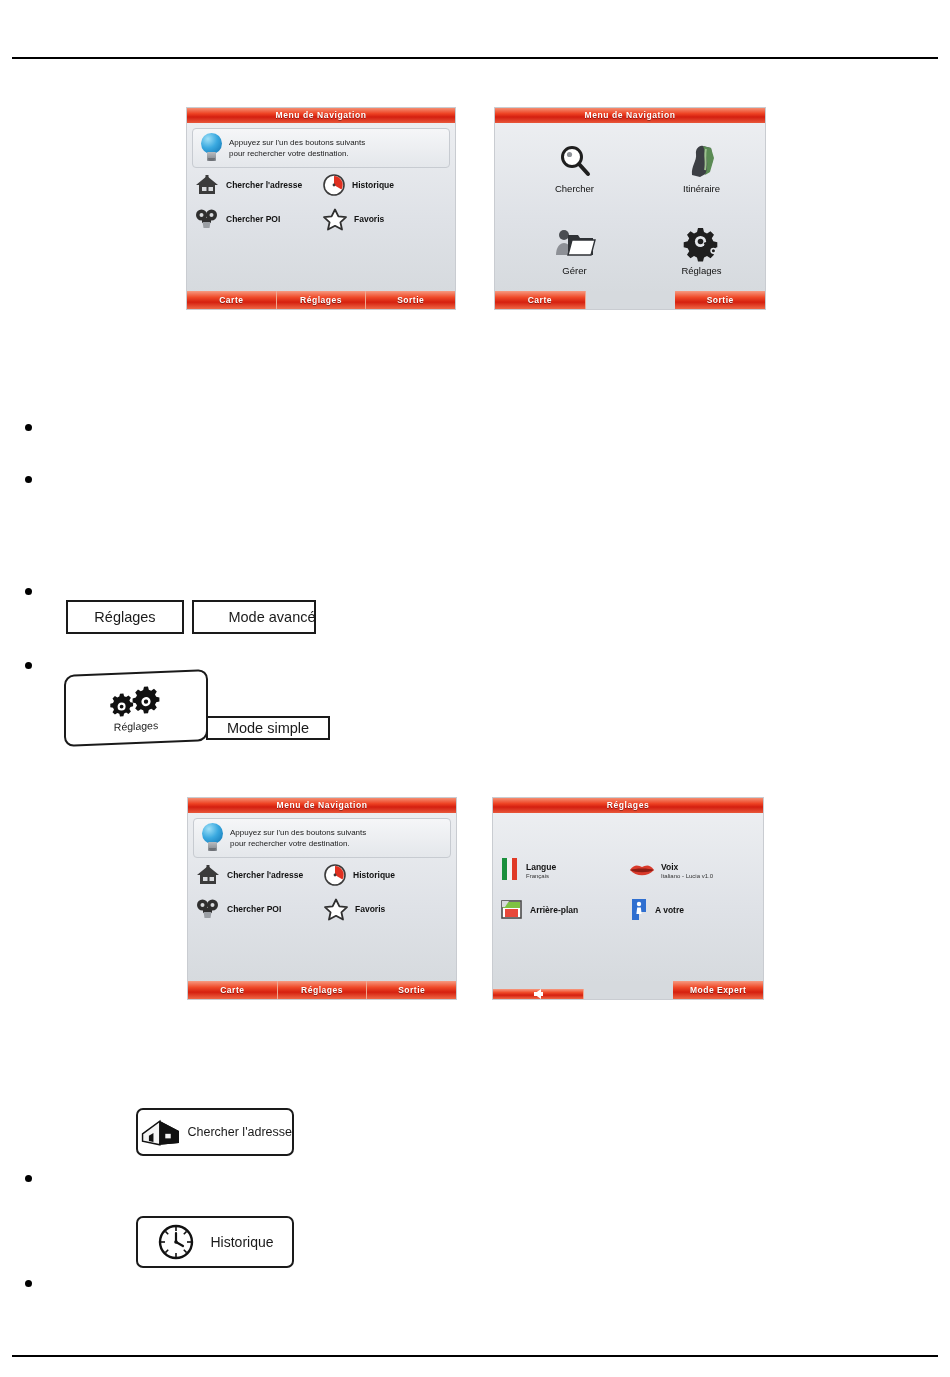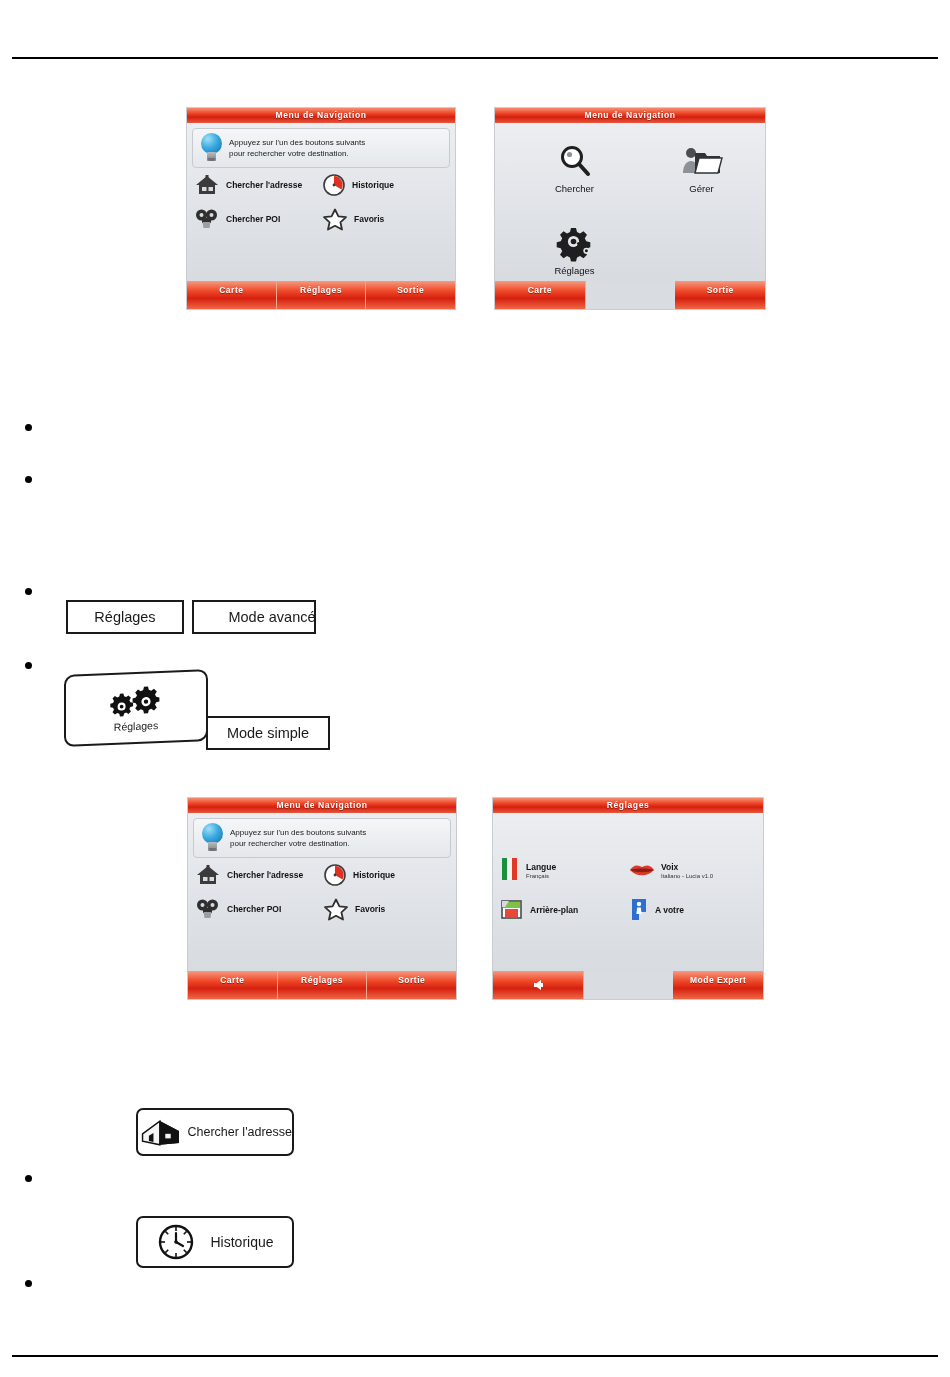--- a/index.html
+++ b/index.html
@@ -156,23 +156,24 @@
   .icon-cell .ilabel {
     font-size: 9.5px;
     color: #101010;
     margin-top: 1px;
   }
 
   
   .dev-foot {
     position: absolute;
     left: 0; right: 0; bottom: 0;
-    height: 28px;
+    height: 18px;
     display: flex;
     background: #d6dade;
+    align-items: flex-end;
   }
   .foot-btn {
     flex: 1;
     background: linear-gradient(to bottom, #f79a80 0%, #ef4a29 35%, #d5200f 62%, #ef6745 100%);
     color: #fff;
     font-size: 8.5px;
     font-weight: bold;
     letter-spacing: .5px;
     text-align: center;
     line-height: 18px;
@@ -303,20 +304,28 @@
   <div class="dev-title">Menu de Navigation</div>
   <div class="dev-body" style="height:170px;">
     <div class="icon-grid" style="height:164px;padding-left:16px;">
       <div class="icon-cell">
         <svg width="44" height="40" viewBox="0 0 44 40">
           <circle cx="19" cy="15" r="9.5" fill="#ffffff" stroke="#1f1f1f" stroke-width="3"></circle>
           <line x1="26" y1="22" x2="35" y2="32" stroke="#1f1f1f" stroke-width="4" stroke-linecap="round"></line>
           <circle cx="16.5" cy="12.5" r="2.6" fill="#8f9398"></circle>
         </svg>
         <span class="ilabel">Chercher</span>
+      </div>
+      <div class="icon-cell">
+        <svg width="44" height="40" viewBox="0 0 44 40">
+          <path d="M12 33 C11 24 17 19 16 12 C15.4 7 19 3 23 4 L31 6 L33 18 L29 30 L20 35 Z" fill="#3c3f44"></path>
+          <path d="M23 4 L31 6 L34 16 L30 30 L25 33 C29 24 27 14 23 4 Z" fill="#5b8b54"></path>
+          <path d="M26 7 C24 13 27 20 25 28" stroke="#9dc18f" stroke-width="2" fill="none"></path>
+        </svg>
+        <span class="ilabel">Itinéraire</span>
       </div>
       <div class="icon-cell">
         <svg width="46" height="40" viewBox="0 0 46 40">
           <circle cx="12" cy="11" r="5" fill="#4a4d52"></circle>
           <path d="M4 31 C4 23 8 19 12 19 C16 19 20 23 20 31 Z" fill="#8d9096"></path>
           <path d="M16 11 L26 11 L28 14 L41 14 L41 31 L16 31 Z" fill="#2f3236"></path>
           <path d="M20 16 L43 16 L39 31 L16 31 Z" fill="#ffffff" stroke="#2f3236" stroke-width="1.4"></path>
         </svg>
         <span class="ilabel">Gérer</span>
       </div>
@@ -361,21 +370,21 @@
     <circle cx="43" cy="17" r="2.2" fill="#111"></circle>
     <g fill="#111">
       <path d="M17 8 h3.4 l.7 2.7 2 1 2.4-1.5 2.4 2.4 -1.5 2.4 1 2 2.7 .7 v3.4 l-2.7 .7 -1 2 1.5 2.4 -2.4 2.4 -2.4-1.5 -2 1 -.7 2.7 h-3.4 l-.7-2.7 -2-1 -2.4 1.5 -2.4-2.4 1.5-2.4 -1-2 -2.7-.7 v-3.4 l2.7-.7 1-2 -1.5-2.4 2.4-2.4 2.4 1.5 2-1 Z"></path>
     </g>
     <circle cx="18.6" cy="21" r="4" fill="#fff"></circle>
     <circle cx="18.6" cy="21" r="1.9" fill="#111"></circle>
   </svg>
   <span class="bl">Réglages</span>
 </div>
 
-<div class="doc-btn" style="left:206px; top:716px; width:124px; height:34px;">
+<div class="doc-btn" style="left:206px; top:716px; width:124px; height:24px;">
   <span class="bl">Mode simple</span>
 </div>
 
 <div class="device" id="dev3" style="left:187px; top:797px; width:270px; height:203px;">
   <div class="dev-title">Menu de Navigation</div>
   <div class="dev-body" style="height:170px;">
     <div class="tip">
       <div class="bulb">
         <div class="glass"></div>
           <div class="base"></div>

